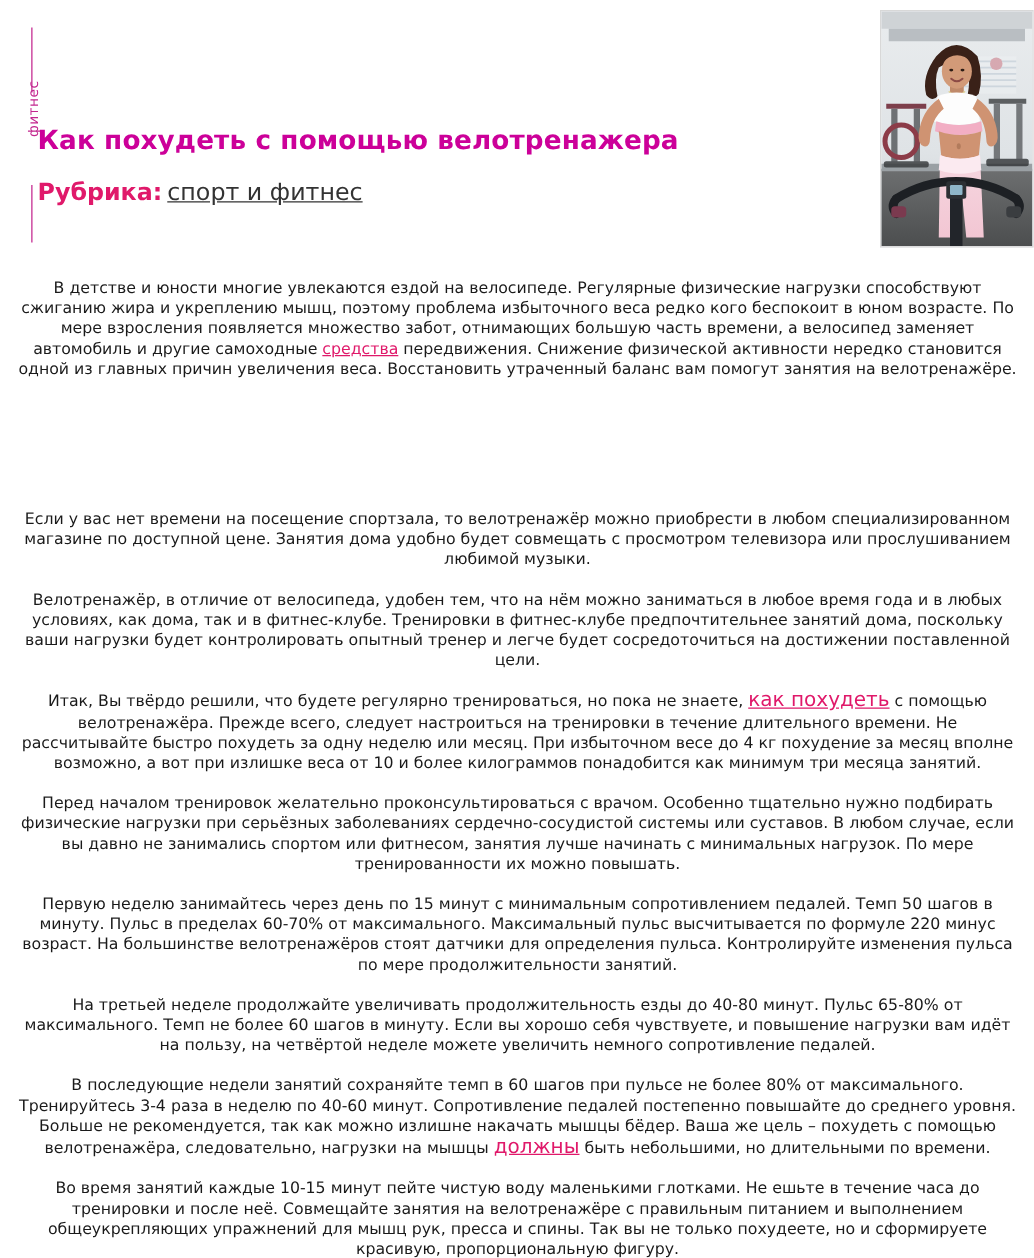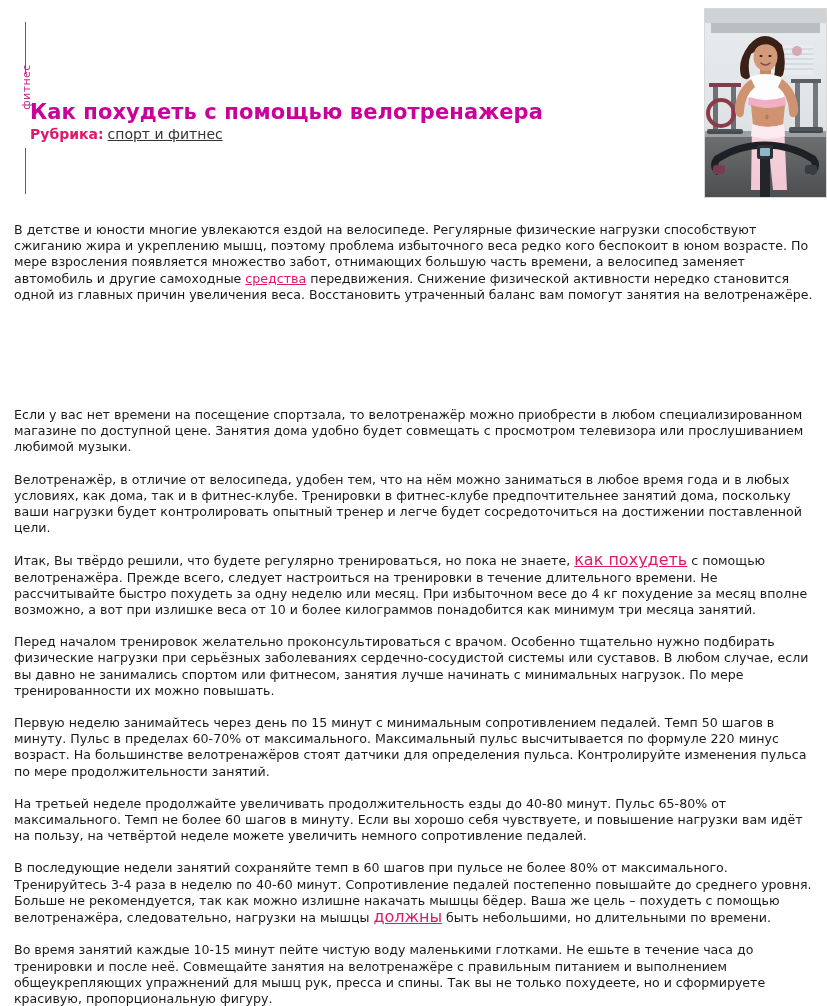--- a/index.html
+++ b/index.html
@@ -71,22 +71,22 @@
   }
   h1.article-title {
     margin: 0;
     font-size: 21px;
     font-weight: bold;
     line-height: 26px;
     color: #cc0099;
     letter-spacing: 0.1px;
   }
   .rubric-row {
-    margin-top: 0;
-    font-size: 14px;
+    margin-top: 20px;
+    font-size: 19px;
     line-height: 18px;
   }
   .rubric-label {
     font-weight: bold;
     color: #e0196a;
   }
   a.rubric-link {
     color: #333333;
     text-decoration: underline;
     margin-left: 4px;
@@ -110,21 +110,21 @@
     position: absolute;
     left: 14px;
     top: 222px;
     width: 800px;
   }
   .body p {
     margin: 0 0 16px 0;
     font-size: 12.6px;
     line-height: 16.2px;
     color: #1a1a1a;
-    text-align: left;
+    text-align: center;
   }
   .gap {
     height: 88px;
   }
   a.inline-link {
     color: #e0196a;
     text-decoration: underline;
   }
   a.inline-link.small {
     font-size: 16px;

